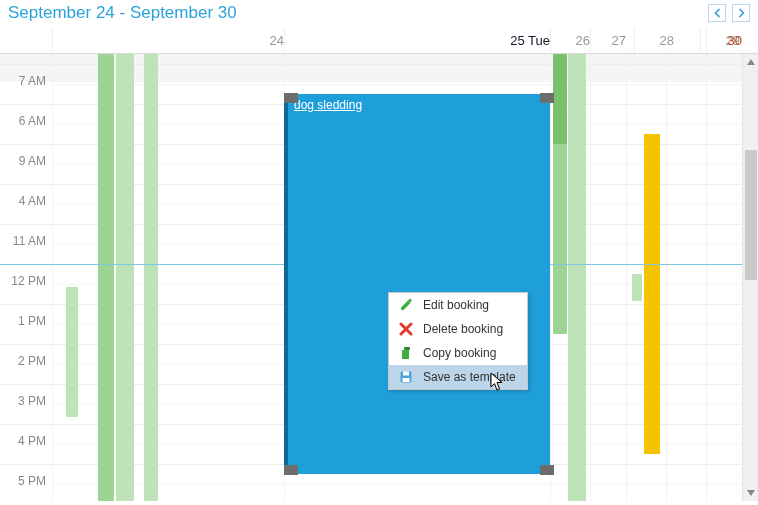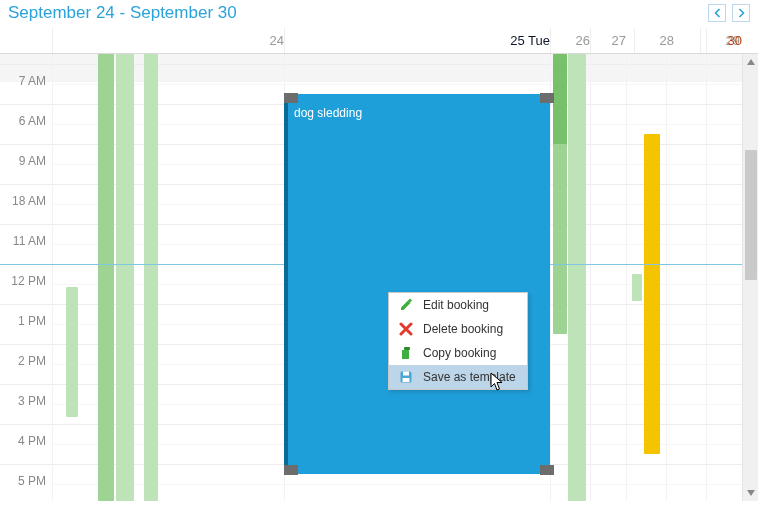--- a/index.html
+++ b/index.html
@@ -140,23 +140,24 @@
   .slot.green-mid   { background: #9dd493; }
   .slot.green-deep  { background: #79c06a; }
   .slot.yellow      { background: #f5c400; }
 
   .event-block {
     position: absolute;
     background: #1f9fd9;
     border-left: 4px solid #0c6b94;
     color: #fff;
     font-size: 12px;
-    padding: 12px 6px;
+    padding: 4px 6px;
     z-index: 4;
     cursor: pointer;
+    text-decoration: underline;
   }
   .event-block .resize-top,
   .event-block .resize-bot {
     position: absolute;
     height: 10px; width: 14px;
     background: #6d6d6d;
     left: 50%; transform: translateX(-50%);
     cursor: ns-resize;
   }
   .event-block .resize-top { top: -1px; }
@@ -285,21 +286,21 @@
         <div class="resize-top left"></div>
         <div class="resize-top right"></div>
         <div class="resize-bot left"></div>
         <div class="resize-bot right"></div>
       </div>
     </div>
   <div class="time-gutter" id="time-gutter">
       <div class="time-label" style="top: 10px;">7 AM</div>
       <div class="time-label" style="top: 50px;">6 AM</div>
       <div class="time-label" style="top: 90px;">9 AM</div>
-      <div class="time-label" style="top: 130px;">18 AM</div>
+      <div class="time-label" style="top: 130px;">4 AM</div>
       <div class="time-label" style="top: 170px;">11 AM</div>
       <div class="time-label" style="top: 210px;">12 PM</div>
       <div class="time-label" style="top: 250px;">1 PM</div>
       <div class="time-label" style="top: 290px;">2 PM</div>
       <div class="time-label" style="top: 330px;">3 PM</div>
       <div class="time-label" style="top: 370px;">4 PM</div>
       <div class="time-label" style="top: 410px;">5 PM</div>
     </div>
 </div>
 

